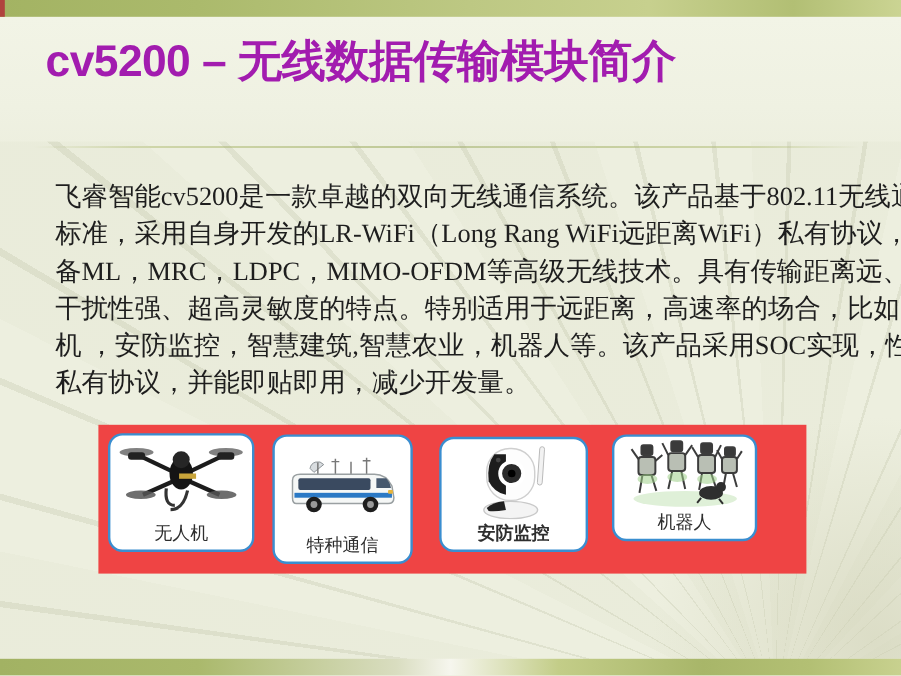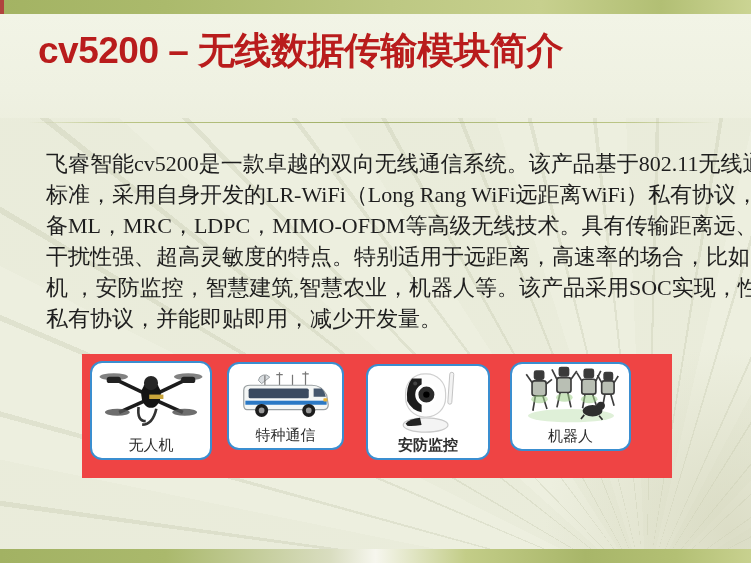--- a/index.html
+++ b/index.html
@@ -17,21 +17,21 @@
     position:absolute;left:0;top:0;width:4px;height:14px;background:#b0433e;
   }
   
   .title-area{
     position:absolute;left:0;top:14px;width:751px;height:108px;
     background:linear-gradient(180deg,#f2f4e6 0%,#eff1e2 70%,#edefdf 100%);
   }
   .page-title{
     position:absolute;left:38px;top:30px;width:700px;
     font-family:"Liberation Sans","DejaVu Sans",sans-serif;
-    font-weight:bold;font-size:37px;line-height:42px;color:#b91c1c;
+    font-weight:bold;font-size:37px;line-height:42px;color:#a21caf;
     letter-spacing:-0.5px;white-space:nowrap;
   }
   .title-separator{
     position:absolute;left:28px;top:122px;width:688px;height:1px;
     background:linear-gradient(90deg,rgba(159,174,101,0) 0%,#bcc687 12%,#9fae65 50%,#bcc687 88%,rgba(159,174,101,0) 100%);
   }
   
   .fan-decoration{
     position:absolute;left:0;top:118px;width:751px;height:431px;pointer-events:none;
     background:
@@ -48,21 +48,21 @@
   
   .gallery-panel{
     position:absolute;left:82px;top:354px;width:590px;height:124px;background:#ef4444;
   }
   .card{
     position:absolute;background:#ffffff;border:2px solid #3a8ed0;border-radius:12px;
     display:flex;flex-direction:column;align-items:center;justify-content:flex-end;
     box-sizing:border-box;overflow:hidden;
   }
   .card-1{left:8px;top:7px;width:122px;height:99px;}
-  .card-2{left:145px;top:8px;width:117px;height:88px;}
+  .card-2{left:145px;top:8px;width:117px;height:108px;}
   .card-3{left:284px;top:10px;width:124px;height:96px;font-weight:bold;}
   .card-4{left:428px;top:8px;width:121px;height:89px;align-items:center;}
   .card .img{flex:1 1 auto;display:flex;align-items:center;justify-content:center;width:100%;}
   .card .img svg{display:block;}
   .card-label{
     font-size:15px;color:#2e2e2e;line-height:20px;padding-bottom:3px;
     font-family:"Liberation Serif","DejaVu Serif",serif;
   }
   
   .bottom-bar{

